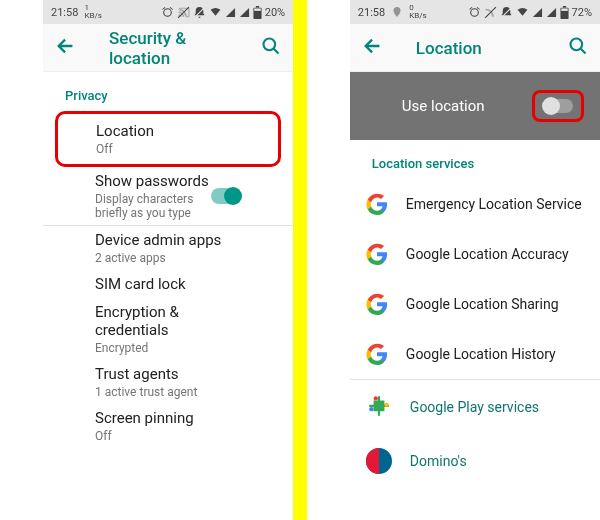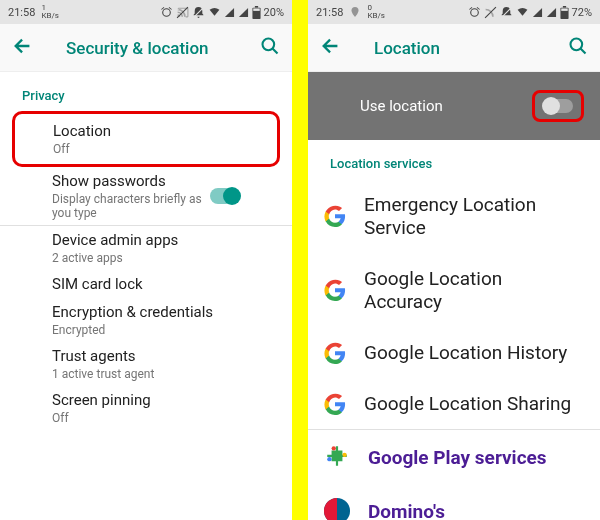--- a/index.html
+++ b/index.html
@@ -1,17 +1,17 @@
 <!DOCTYPE html>
 <html><head>
 <meta charset="utf-8">
 <style>
   * { box-sizing: border-box; margin: 0; padding: 0; }
   body { font-family: Roboto, -apple-system, sans-serif; background: #fff; width: 600px; height: 520px; overflow: hidden; display: flex; }
-  .phone { width: 292px; height: 520px; background: #f9f9f9; display: flex; flex-direction: column; overflow: hidden; }
+  .phone { width: 292px; height: 520px; background: #f9f9f9; display: flex; flex-direction: column; overflow: hidden; margin-left: 43px; }
   .gutter { width: 16px; background: #ffff00; height: 520px; }
   .status-bar { height: 24px; background: #e5e5e5; display: flex; align-items: center; justify-content: space-between; padding: 0 8px; font-size: 11px; color: #444; }
   .status-left { display: flex; align-items: center; gap: 6px; }
   .status-right { display: flex; align-items: center; gap: 3px; }
   .status-right svg { display: block; }
   .kbs { font-size: 8px; line-height: 1; display: flex; flex-direction: column; }
   .app-bar { height: 48px; display: flex; align-items: center; padding: 17px 12px; gap: 32px; background: #f9f9f9; border-bottom: 1px solid #eee; }
   .app-title { color: #008577; font-size: 17px; font-weight: 500; flex: 1; }
   .back-arrow { color: #008577; }
   .search-ic { color: #008577; }
@@ -24,22 +24,22 @@
   .teal-toggle { width: 30px; height: 16px; background: #80cbc4; border-radius: 8px; position: relative; }
   .teal-toggle::after { content: ""; position: absolute; width: 18px; height: 18px; background: #009688; border-radius: 50%; top: -1px; right: -1px; }
   .divider { height: 1px; background: #e0e0e0; }
   .highlight-box { border: 3px solid #e60000; border-radius: 10px; margin: 0 12px; padding: 8px 38px 8px 38px; }
   .highlight-box .setting-title, .highlight-box .setting-sub { }
   .use-loc-bar { background: #737373; color: #fff; padding: 18px 16px 18px 52px; display: flex; align-items: center; font-size: 15px; position: relative; }
   .use-loc-bar .toggle-wrap { margin-left: auto; border: 3px solid #e60000; border-radius: 8px; padding: 6px 8px; }
   .grey-toggle { width: 30px; height: 14px; background: #9e9e9e; border-radius: 7px; position: relative; }
   .grey-toggle::after { content: ""; position: absolute; width: 18px; height: 18px; background: #e0e0e0; border-radius: 50%; top: -2px; left: -1px; }
   .loc-row { padding: 14px 16px 14px 16px; display: flex; align-items: center; gap: 18px; }
-  .loc-row .ictxt { flex: 1; font-size: 19px; color: #212121; }
-  .loc-row.dim .ictxt { color: #4c1d95; font-weight: bold; }
+  .loc-row .ictxt { flex: 1; font-size: 14px; color: #212121; }
+  .loc-row.dim .ictxt { color: #0f766e; }
   .gicon { width: 22px; height: 22px; display: flex; align-items: center; justify-content: center; }
   .gicon svg { width: 22px; height: 22px; }
   .app-ic { width: 26px; height: 26px; display: flex; align-items: center; justify-content: center; border-radius: 4px; font-size: 10px; font-weight: bold; color: #fff; }
   .app-ic.puzzle { background: transparent; }
   .app-ic.dominos { background: #006491; border-radius: 50%; position: relative; overflow: hidden; }
   .app-ic.dominos::before { content:""; position:absolute; width:50%; height:100%; left:0; background:#e31837; }
 </style>
 </head>
 <body>
 
@@ -244,32 +244,32 @@
     </div>
     <div class="loc-row">
       <span class="gicon">
           <svg viewBox="0 0 24 24">
             <path fill="#4285F4" d="M23 12.3c0-.8-.1-1.6-.2-2.3H12v4.4h6.2a5.3 5.3 0 01-2.3 3.5v2.9h3.7c2.2-2 3.4-5 3.4-8.5z"></path>
             <path fill="#34A853" d="M12 24c3.1 0 5.7-1 7.6-2.8l-3.7-2.9c-1 .7-2.3 1.1-3.9 1.1-3 0-5.5-2-6.4-4.7H1.8v3A12 12 0 0012 24z"></path>
             <path fill="#FBBC05" d="M5.6 14.7a7.2 7.2 0 010-4.6V7.2H1.8a12 12 0 000 10.8z"></path>
             <path fill="#EA4335" d="M12 4.8c1.7 0 3.2.6 4.4 1.7l3.3-3.3A12 12 0 001.8 7.2l3.8 2.9C6.5 7.4 9 4.8 12 4.8z"></path>
           </svg>
         </span>
+      <span class="ictxt">Google Location Sharing</span>
+    </div>
+    <div class="loc-row">
+      <span class="gicon">
+          <svg viewBox="0 0 24 24">
+            <path fill="#4285F4" d="M23 12.3c0-.8-.1-1.6-.2-2.3H12v4.4h6.2a5.3 5.3 0 01-2.3 3.5v2.9h3.7c2.2-2 3.4-5 3.4-8.5z"></path>
+            <path fill="#34A853" d="M12 24c3.1 0 5.7-1 7.6-2.8l-3.7-2.9c-1 .7-2.3 1.1-3.9 1.1-3 0-5.5-2-6.4-4.7H1.8v3A12 12 0 0012 24z"></path>
+            <path fill="#FBBC05" d="M5.6 14.7a7.2 7.2 0 010-4.6V7.2H1.8a12 12 0 000 10.8z"></path>
+            <path fill="#EA4335" d="M12 4.8c1.7 0 3.2.6 4.4 1.7l3.3-3.3A12 12 0 001.8 7.2l3.8 2.9C6.5 7.4 9 4.8 12 4.8z"></path>
+          </svg>
+        </span>
       <span class="ictxt">Google Location History</span>
-    </div>
-    <div class="loc-row">
-      <span class="gicon">
-          <svg viewBox="0 0 24 24">
-            <path fill="#4285F4" d="M23 12.3c0-.8-.1-1.6-.2-2.3H12v4.4h6.2a5.3 5.3 0 01-2.3 3.5v2.9h3.7c2.2-2 3.4-5 3.4-8.5z"></path>
-            <path fill="#34A853" d="M12 24c3.1 0 5.7-1 7.6-2.8l-3.7-2.9c-1 .7-2.3 1.1-3.9 1.1-3 0-5.5-2-6.4-4.7H1.8v3A12 12 0 0012 24z"></path>
-            <path fill="#FBBC05" d="M5.6 14.7a7.2 7.2 0 010-4.6V7.2H1.8a12 12 0 000 10.8z"></path>
-            <path fill="#EA4335" d="M12 4.8c1.7 0 3.2.6 4.4 1.7l3.3-3.3A12 12 0 001.8 7.2l3.8 2.9C6.5 7.4 9 4.8 12 4.8z"></path>
-          </svg>
-        </span>
-      <span class="ictxt">Google Location Sharing</span>
     </div>
 
     <div class="divider"></div>
 
 
     <div class="loc-row dim">
       <span class="app-ic puzzle">
         <svg width="26" height="26" viewBox="0 0 24 24">
             <path fill="#34A853" d="M13 2h-2v4H7v4H3v2h4v4h4v4h2v-4h4v-4h4v-2h-4V6h-4z"></path>
             <circle cx="9" cy="4" r="2" fill="#EA4335"></circle>

